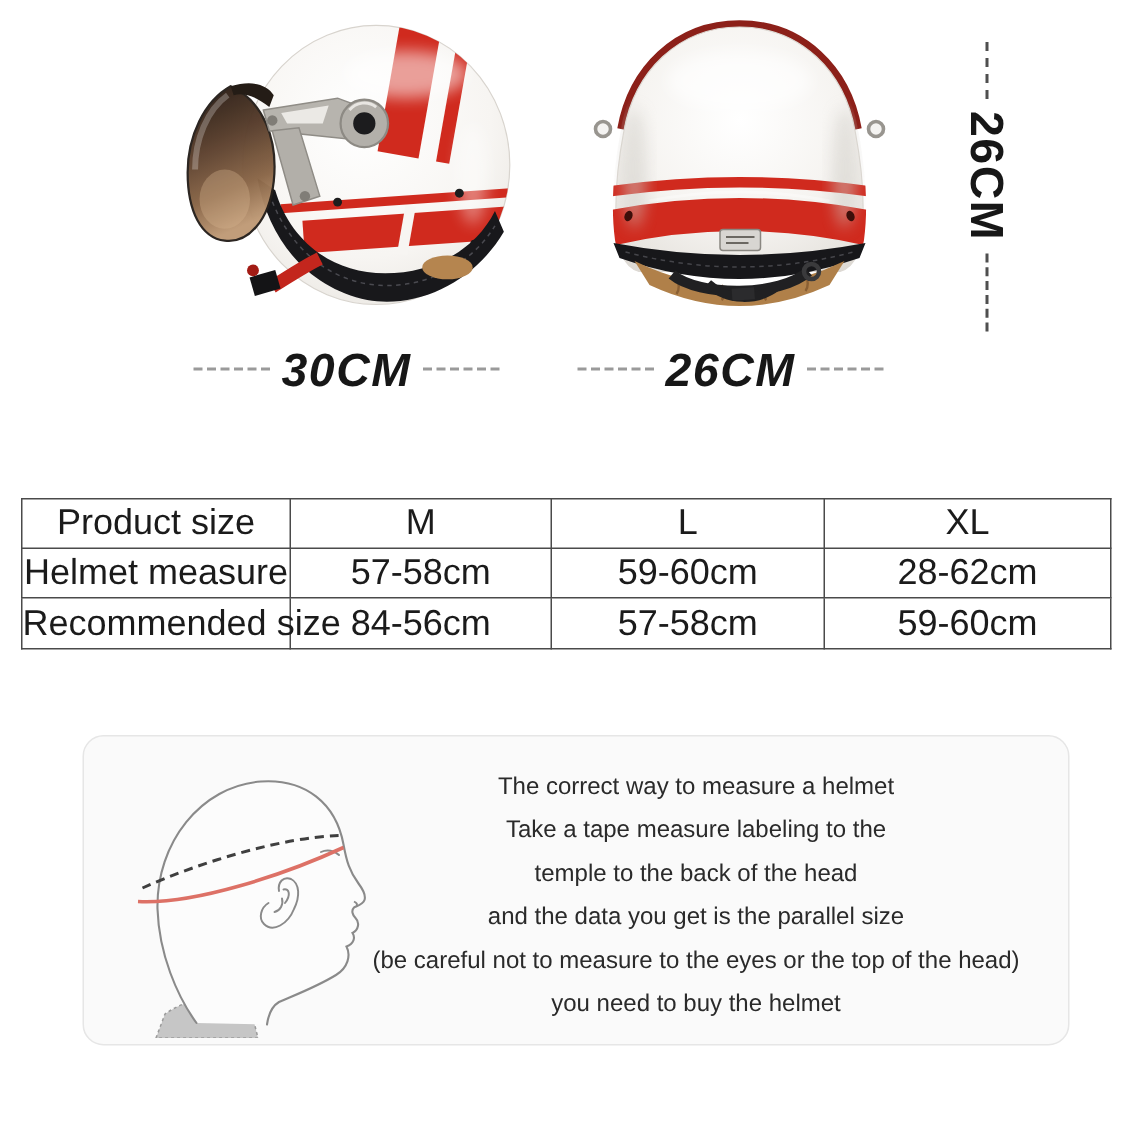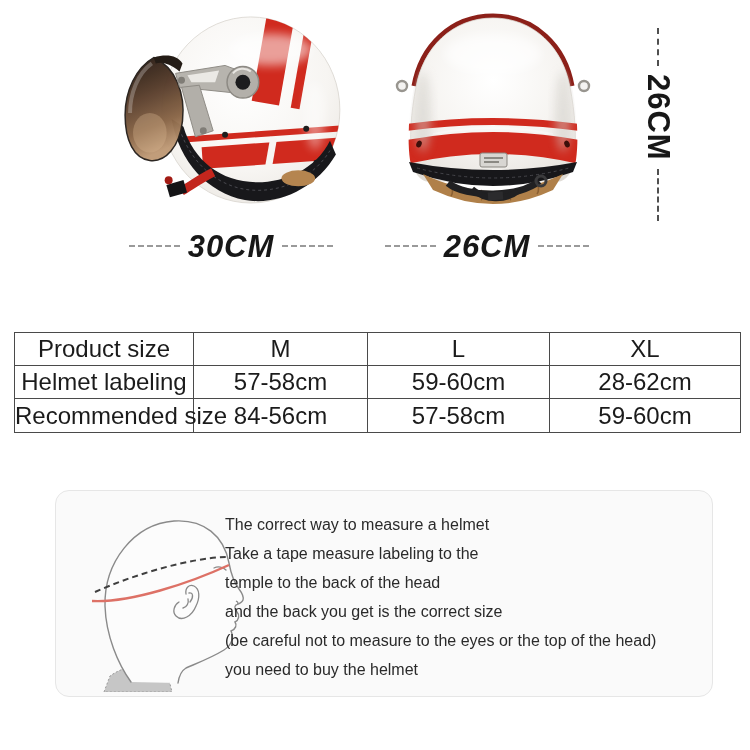--- a/index.html
+++ b/index.html
@@ -24,21 +24,21 @@
     border:1px solid #4a4a4a;text-align:center;vertical-align:middle;
     font-size:24px;font-weight:normal;color:#1b1b1b;padding:0;white-space:nowrap;overflow:visible;
   }
   .size-table tr{height:33px;}
   
   .guide-box{
     position:absolute;left:55px;top:490px;width:658px;height:207px;
     background:#fafafa;border:1.5px solid #e6e6e6;border-radius:14px;box-sizing:border-box;
   }
   .guide-text{
-    position:absolute;left:225px;top:510px;width:478px;
+    position:absolute;left:225px;top:510px;width:478px;text-align:center;
     font-size:16px;line-height:29px;color:#2a2a2a;
   }
   .guide-line{height:29px;white-space:nowrap;}
   .photo{position:absolute;}
 </style>
 </head>
 <body>
 
 <div id="canvas">
 
@@ -206,21 +206,21 @@
         <col style="width:191px">
       </colgroup>
     <tbody>
         <tr>
       <th>Product size</th>
       <th>M</th>
       <th>L</th>
       <th>XL</th>
     </tr>
     <tr>
-      <td>Helmet labeling</td>
+      <td>Helmet measure</td>
       <td>57-58cm</td>
       <td>59-60cm</td>
       <td>28-62cm</td>
     </tr>
     <tr style="height:34px;">
       <td>Recommended size</td>
       <td>84-56cm</td>
       <td>57-58cm</td>
       <td>59-60cm</td>
     </tr>
@@ -249,18 +249,18 @@
 
     <path d="M 5,84 C 45,66 100,50 136,49" stroke="#3f3f3f" stroke-width="2" fill="none" stroke-dasharray="6 4"></path>
 
     <path d="M 2,93 C 40,95 100,75 139,57" stroke="#dd7166" stroke-width="2.4" fill="none"></path>
   </svg>
 
   <div class="guide-text">
     <div class="guide-line">The correct way to measure a helmet</div>
     <div class="guide-line">Take a tape measure labeling to the</div>
     <div class="guide-line">temple to the back of the head</div>
-    <div class="guide-line">and the back you get is the correct size</div>
+    <div class="guide-line">and the data you get is the parallel size</div>
     <div class="guide-line">(be careful not to measure to the eyes or the top of the head)</div>
     <div class="guide-line">you need to buy the helmet</div>
   </div>
 
 </div>
 
 </body></html>

